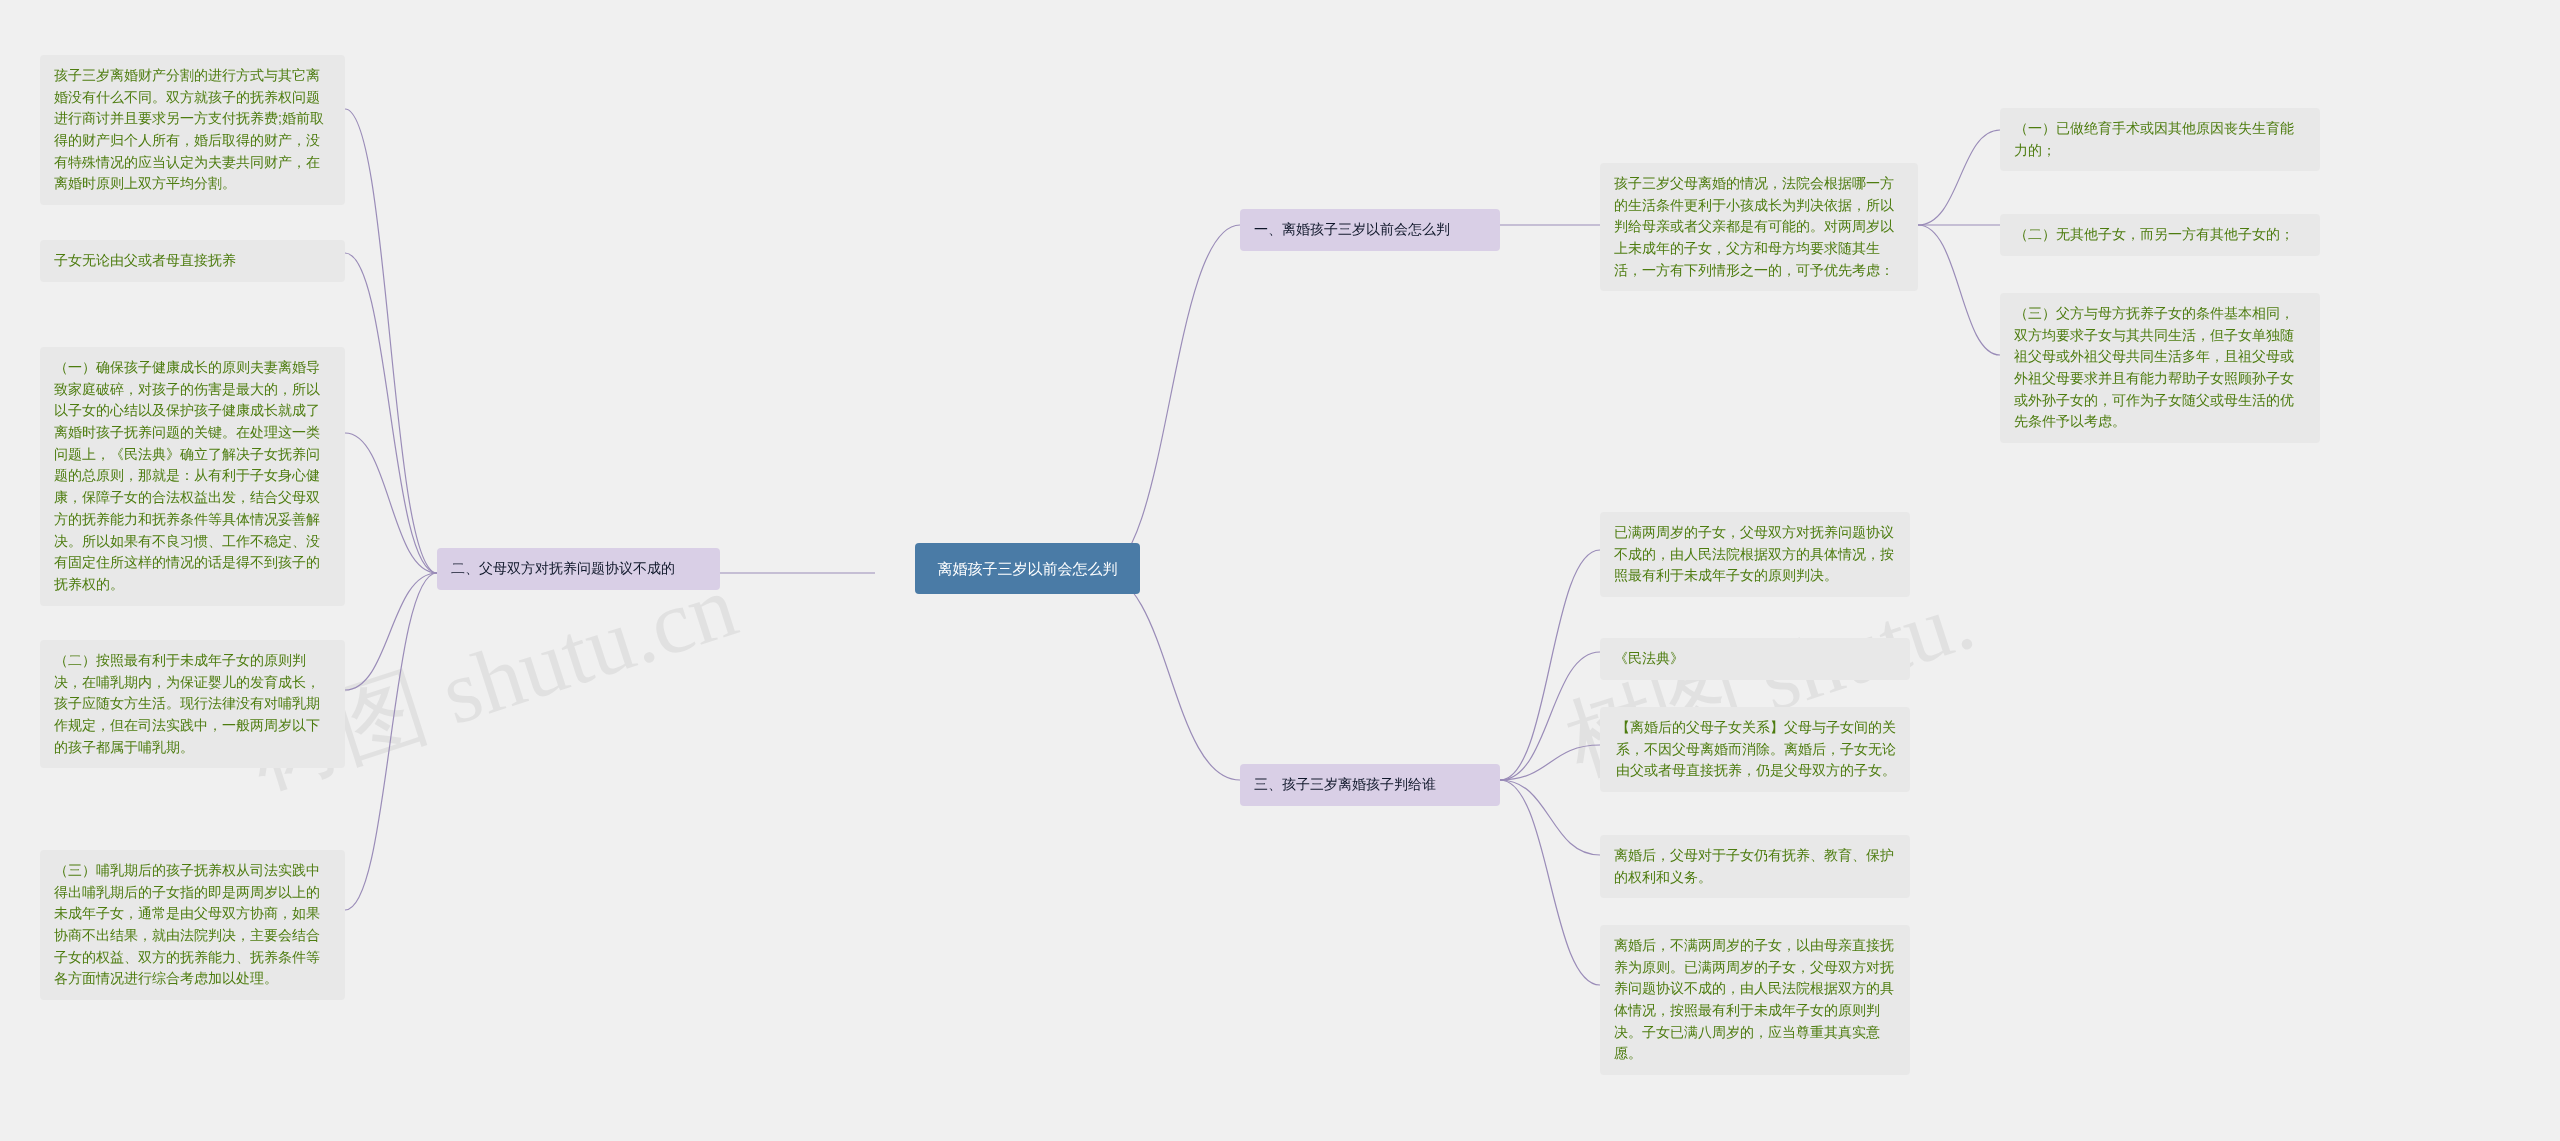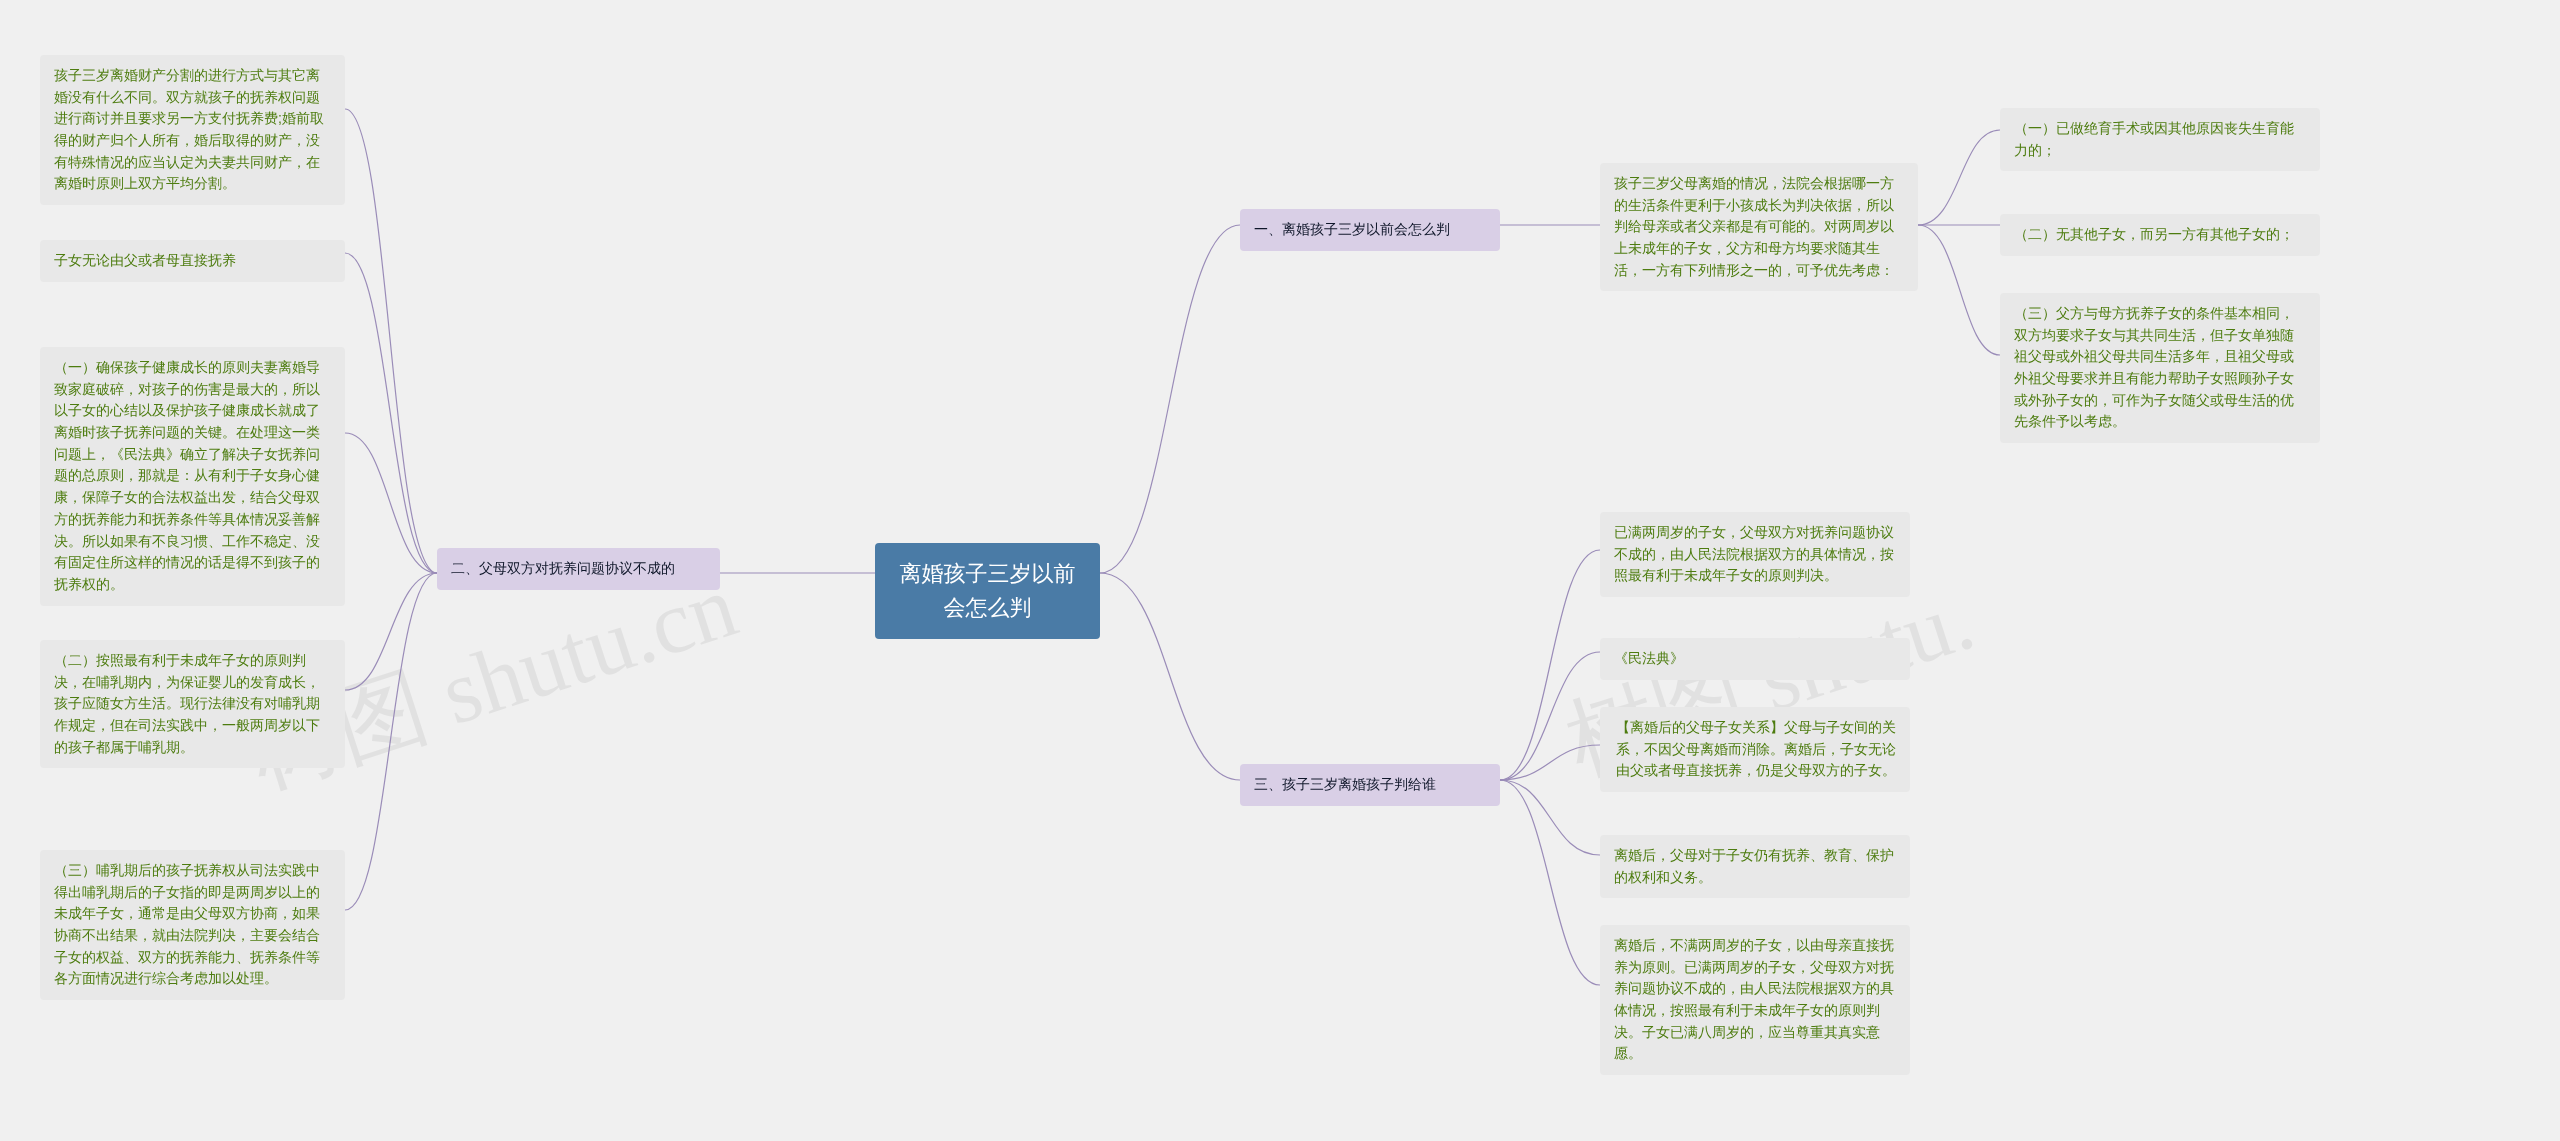--- a/index.html
+++ b/index.html
@@ -15,23 +15,24 @@
   }
   .node {
     position: absolute;
     padding: 10px 14px;
     border-radius: 4px;
     line-height: 1.55;
   }
   .root {
     background: #4a7ba6;
     color: #fff;
-    font-size: 22px;
+    font-size: 15px;
     text-align: center;
     padding: 14px 16px;
+    margin-left: 40px;
   }
   .lvl1 {
     background: #d9cfe6;
     color: #0f172a;
     font-size: 14px;
   }
   .lvl2, .lvl3 {
     background: #e8e8e8;
     color: #4d7c0f;
     font-size: 14px;

